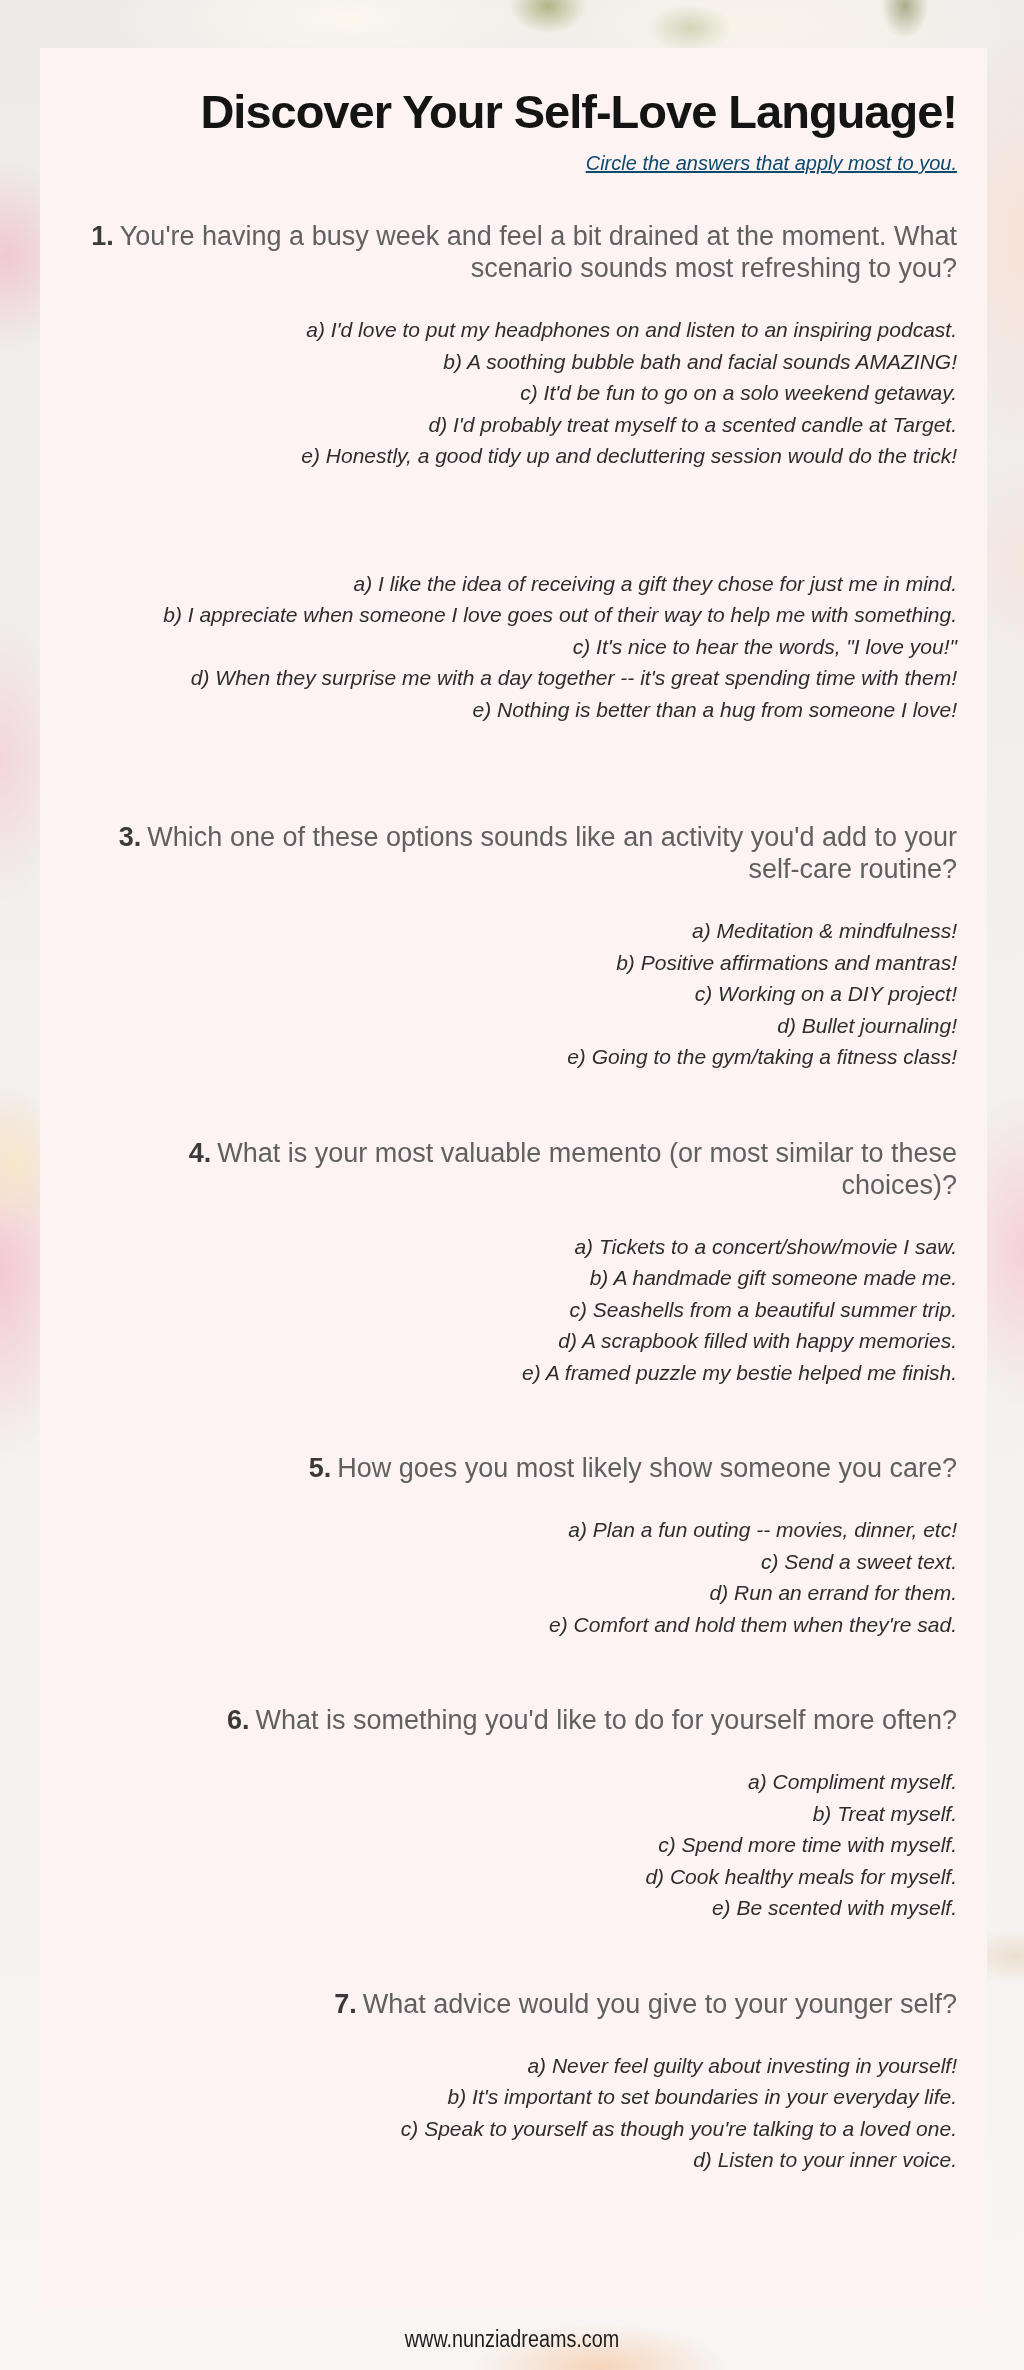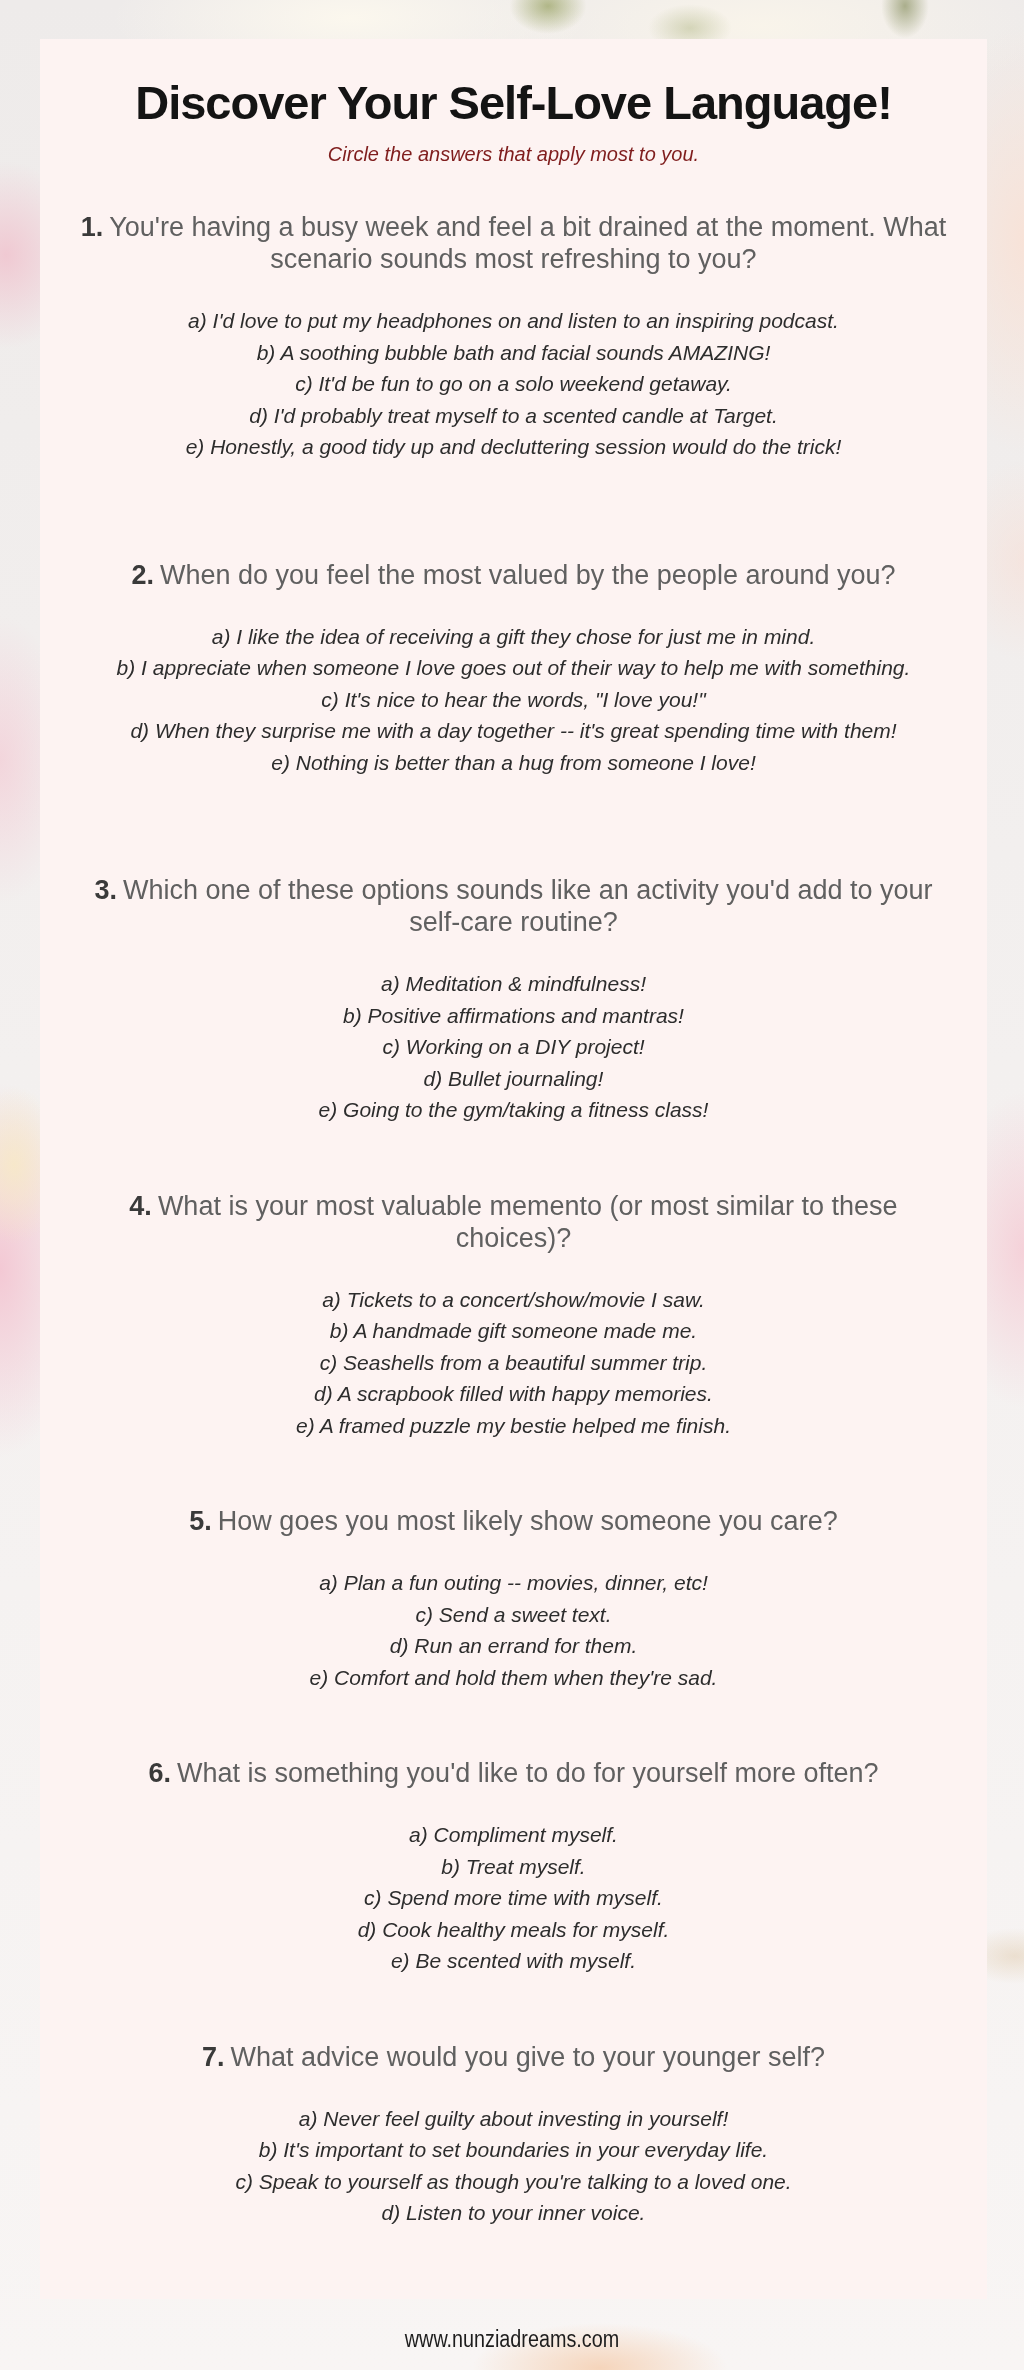--- a/index.html
+++ b/index.html
@@ -22,34 +22,34 @@
       radial-gradient(70px 110px at 14px 1165px, rgba(247,233,198,.85), rgba(247,233,198,0) 72%),
       radial-gradient(120px 260px at 0px 1270px, rgba(243,196,209,.9), rgba(243,196,209,0) 72%),
       radial-gradient(130px 300px at 1024px 240px, rgba(248,226,215,.95), rgba(248,226,215,0) 72%),
       radial-gradient(110px 220px at 1024px 1250px, rgba(245,204,213,.85), rgba(245,204,213,0) 72%),
       radial-gradient(100px 140px at 1024px 560px, rgba(247,222,213,.6), rgba(247,222,213,0) 72%),
       radial-gradient(170px 60px at 600px 2368px, rgba(245,211,184,.95), rgba(245,211,184,0) 75%),
       radial-gradient(80px 40px at 1015px 1956px, rgba(214,184,142,.35), rgba(214,184,142,0) 70%),
       linear-gradient(#eeebea, #f3f0ef 45%, #f8f5f4);
   }
   .card{
-    position:absolute;left:40px;top:39px;width:947px;height:2260px;z-index:1;
+    position:absolute;left:40px;top:48px;width:947px;height:2260px;z-index:1;
     background:#fdf3f2;
     box-sizing:border-box;
     padding:36px 30px 0 30px;
-    text-align:center;
+    text-align:right;
   }
   h1{
     margin:0;
     font-size:47px;line-height:56px;font-weight:900;color:#141414;
     letter-spacing:-1px;
   }
   .subtitle{
     margin:10px 0 0 0;
-    font-size:20px;line-height:26px;color:#7f1d1d;font-style:italic;font-weight:500;
+    font-size:20px;line-height:26px;color:#0c4a6e;font-style:italic;font-weight:500;text-decoration:underline;
   }
   .questions{margin-top:44px;}
   .question{margin-bottom:64px;}
   .question.lg{margin-bottom:96px;}
   .q-heading{
     margin:0 auto;max-width:890px;
     font-size:27px;line-height:32px;color:#606060;font-weight:500;
   }
   .q-num{color:#3a3a3a;font-weight:700;margin-right:6px;}
   .q-options{margin-top:30px;}
@@ -78,21 +78,20 @@
       <div class="q-options">
         <p class="option">a) I'd love to put my headphones on and listen to an inspiring podcast.</p>
         <p class="option">b) A soothing bubble bath and facial sounds AMAZING!</p>
         <p class="option">c) It'd be fun to go on a solo weekend getaway.</p>
         <p class="option">d) I'd probably treat myself to a scented candle at Target.</p>
         <p class="option">e) Honestly, a good tidy up and decluttering session would do the trick!</p>
       </div>
     </div>
 
     <div class="question lg">
-      <p class="q-heading"><b class="q-num">2.</b><span class="q-text">When do you feel the most valued by the people around you?</span></p>
       <div class="q-options">
         <p class="option">a) I like the idea of receiving a gift they chose for just me in mind.</p>
         <p class="option">b) I appreciate when someone I love goes out of their way to help me with something.</p>
         <p class="option">c) It's nice to hear the words, "I love you!"</p>
         <p class="option">d) When they surprise me with a day together -- it's great spending time with them!</p>
         <p class="option">e) Nothing is better than a hug from someone I love!</p>
       </div>
     </div>
 
     <div class="question">

